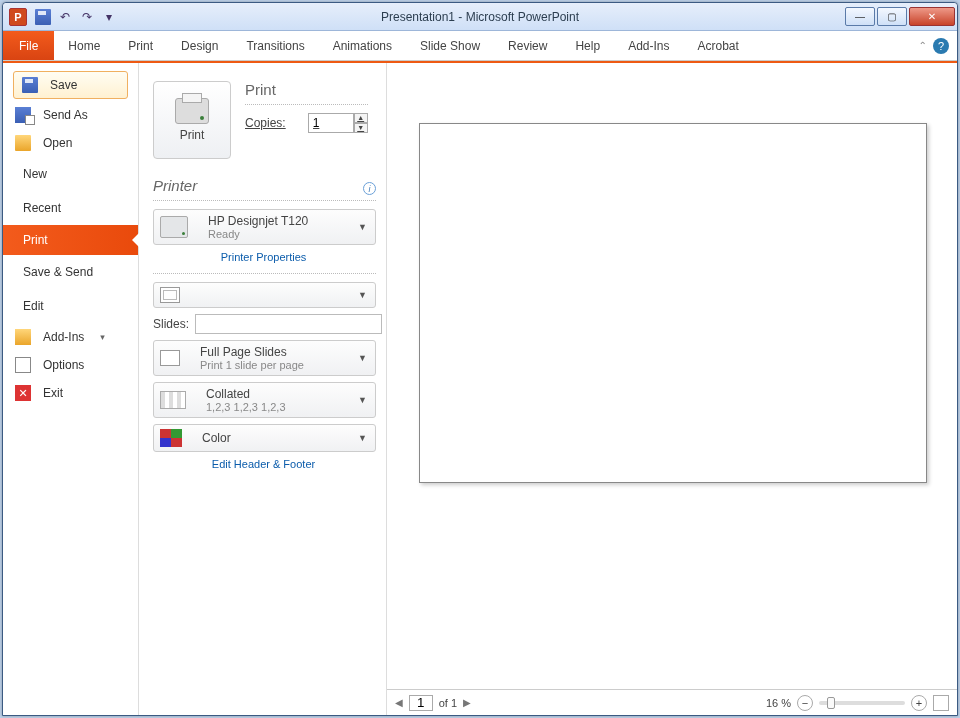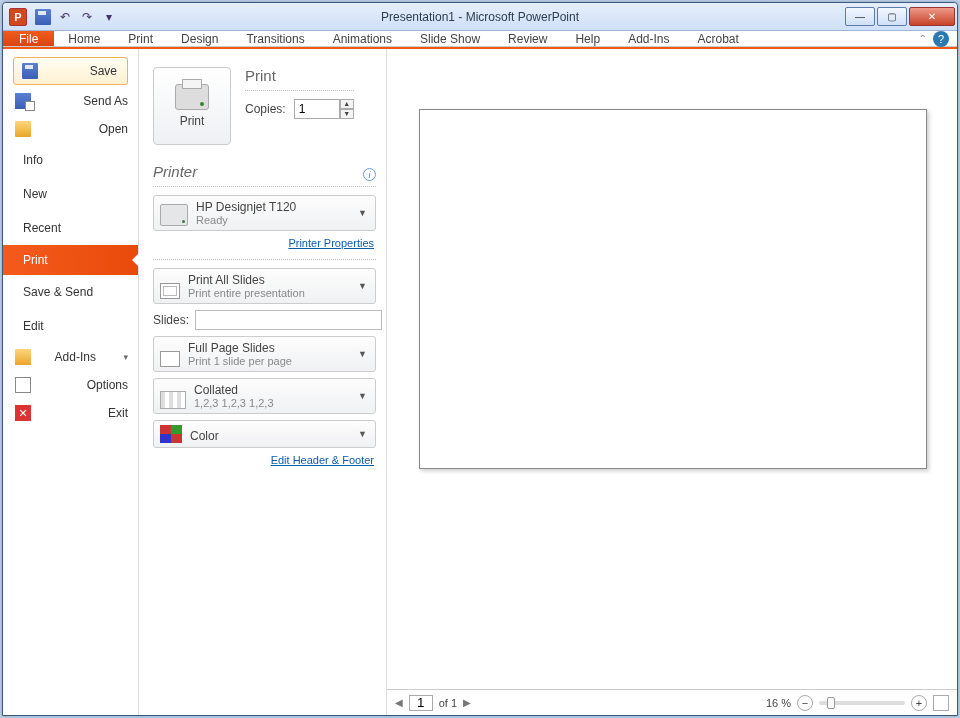--- a/index.html
+++ b/index.html
@@ -10,32 +10,32 @@
 .titlebar { height: 28px; background: linear-gradient(#e6eefb,#cfe0f7); display: flex; align-items: center; border-bottom: 1px solid #9db6d9; border-radius: 4px 4px 0 0; position: relative; }
 .app-icon { width: 18px; height: 18px; margin: 0 4px 0 6px; background: #d04a1d; border: 1px solid #a33; border-radius: 2px; display: flex; align-items: center; justify-content: center; color: #fff; font-weight: bold; font-size: 11px; }
 .qat { display: flex; gap: 2px; margin-left: 2px; }
 .qat-btn { width: 20px; height: 20px; display: flex; align-items: center; justify-content: center; color: #436; font-size: 12px; }
 .title-text { position: absolute; left: 50%; transform: translateX(-50%); font-size: 12px; color: #2c3e50; }
 .win-controls { margin-left: auto; display: flex; }
 .win-btn { width: 30px; height: 19px; border: 1px solid #5a7aa8; margin-right: 2px; background: linear-gradient(#f4f8ff,#cfe0f7); border-radius: 2px; display: flex; align-items: center; justify-content: center; font-size: 10px; color: #333; }
 .win-btn.close { width: 46px; background: linear-gradient(#e98,#c8432a); color: #fff; border-color: #933; }
 
 
-.ribbon { height: 16px; background: #fff; border-bottom: 1px solid #ccc; display: flex; align-items: stretch; font-size: 12px; }
+.ribbon { height: 30px; background: #fff; border-bottom: 1px solid #ccc; display: flex; align-items: stretch; font-size: 12px; }
 .file-tab { background: linear-gradient(#f35b1c,#d94412); color: #fff; padding: 0 16px; display: flex; align-items: center; }
 .rtab { padding: 0 14px; display: flex; align-items: center; color: #444; }
 .ribbon-spacer { flex: 1; }
 .help-icons { display: flex; align-items: center; gap: 6px; padding-right: 8px; }
 .help-icon { width: 16px; height: 16px; border-radius: 8px; background: #2a7ab0; color: #fff; font-size: 11px; display: flex; align-items: center; justify-content: center; }
 .chev-icon { color: #888; font-size: 10px; }
 
 
 .backstage { flex: 1; display: flex; border-top: 2px solid #ee5a13; background: #fff; min-height: 0; }
 .bs-sidebar { width: 136px; background: #fff; border-right: 1px solid #ddd; padding-top: 6px; display: flex; flex-direction: column; font-size: 12px; }
-.bs-item { height: 28px; display: flex; align-items: center; padding: 0 10px 0 12px; gap: 4px; color: #333; justify-content: space-between; }
+.bs-item { height: 28px; display: flex; align-items: center; padding: 0 10px 0 12px; gap: 12px; color: #333; }
 .bs-item.boxed { border: 1px solid #f0b060; background: linear-gradient(#fffdf3,#fff1d1); margin: 2px 10px; border-radius: 3px; padding-left: 8px; }
 .bs-item.text-only { padding-left: 20px; height: 34px; }
 .bs-item.active { background: linear-gradient(90deg,#f35b1c,#e94a0c); color: #fff; position: relative; padding-left: 20px; height: 30px; }
 .bs-item.active::after { content: ""; position: absolute; right: -1px; top: 50%; transform: translateY(-50%); border: 7px solid transparent; border-right-color: #fff; }
 .mini-icon { width: 16px; height: 16px; flex-shrink: 0; }
 .disk { background: linear-gradient(#5a7fd4,#3a5fb4); border-radius: 1px; position: relative; }
 .disk::after { content: ""; position: absolute; left: 3px; top: 2px; width: 8px; height: 4px; background: #e0e8f8; }
 .folder { background: linear-gradient(#ffd67a,#eaa52a); border-radius: 1px; }
 .close-x { background: #d33; color: #fff; display: flex; align-items: center; justify-content: center; font-size: 11px; }
 .saveimg { background: linear-gradient(#5a7fd4,#3a5fb4); position: relative; }
@@ -45,41 +45,41 @@
 
 
 .print-panel { width: 248px; border-right: 1px solid #ddd; padding: 18px 10px 0 14px; font-size: 12px; color: #444; overflow: hidden; }
 .section-h { font-size: 15px; color: #666; margin-bottom: 6px; }
 .dotted { border-bottom: 1px dotted #bbb; margin-bottom: 8px; }
 .print-top { display: flex; gap: 14px; align-items: flex-start; }
 .print-btn { width: 78px; height: 78px; border: 1px solid #ccc; border-radius: 4px; background: linear-gradient(#fff,#eef0f3); display: flex; flex-direction: column; align-items: center; justify-content: center; gap: 4px; }
 .printer-glyph { width: 34px; height: 26px; background: #ddd; border: 1px solid #aaa; border-radius: 3px; position: relative; }
 .printer-glyph::before { content: ""; position: absolute; top: -6px; left: 6px; right: 6px; height: 8px; background: #f4f4f4; border: 1px solid #aaa; }
 .printer-glyph::after { content: ""; position: absolute; bottom: 3px; right: 4px; width: 4px; height: 4px; background: #3a7f3a; border-radius: 2px; }
-.copies-row { display: flex; align-items: center; gap: 8px; }
+.copies-row { display: flex; align-items: center; gap: 22px; text-decoration: underline; }
 .spin { display: flex; }
 .spin input { width: 46px; height: 20px; border: 1px solid #aaa; padding: 0 4px; font-size: 12px; }
 .spin-btns { display: flex; flex-direction: column; }
 .spin-btns div { width: 14px; height: 10px; border: 1px solid #aaa; background: #f4f4f4; font-size: 7px; text-align: center; line-height: 8px; }
 
-.panel-row { border: 1px solid #ccc; border-radius: 3px; background: linear-gradient(#fdfdfd,#f0f1f3); padding: 4px 6px; margin-bottom: 6px; display: flex; align-items: flex-end; gap: 8px; position: relative; }
+.panel-row { border: 1px solid #ccc; border-radius: 3px; background: linear-gradient(#fdfdfd,#f0f1f3); padding: 4px 6px; margin-bottom: 6px; display: flex; align-items: center; gap: 20px; position: relative; }
 .panel-row .caret { position: absolute; right: 8px; top: 50%; transform: translateY(-50%); font-size: 9px; color: #555; }
 .row-icon { width: 28px; height: 22px; flex-shrink: 0; }
 .printer-sm { background: #e4e6e8; border: 1px solid #aaa; border-radius: 2px; position: relative; }
 .printer-sm::after { content:""; position:absolute; right:2px; bottom:2px; width:3px;height:3px;background:#3a7f3a;border-radius:2px;}
 .slides-sm { border: 1px solid #999; background: #fff; position: relative; width: 20px; height: 16px; }
 .slides-sm::before { content: ""; position: absolute; left: 2px; top: 2px; right: 2px; bottom: 2px; border: 1px solid #bbb; }
 .page-lg { width: 20px; height: 16px; border: 1px solid #999; background: #fff; }
 .collate-sm { width: 26px; height: 18px; background: repeating-linear-gradient(90deg,#ddd 0 4px,#fff 4px 8px); border:1px solid #aaa;}
 .color-sw { width: 22px; height: 18px; display: grid; grid-template-columns: 1fr 1fr; grid-template-rows: 1fr 1fr; }
 .color-sw div:nth-child(1){background:#c33;} .color-sw div:nth-child(2){background:#393;} .color-sw div:nth-child(3){background:#33c;} .color-sw div:nth-child(4){background:#c33;}
 .line2 { display: flex; flex-direction: column; }
 .line2 .sub { color: #888; font-size: 11px; }
 
-.link-right { text-align: right; color: #0b5cab; text-decoration: underline; font-size: 11px; margin: 2px 2px 10px 0; }
+.link-right { text-align: center; color: #0b5cab; font-size: 11px; margin: 2px 2px 10px 0; }
 .inline-label { display: flex; align-items: center; gap: 6px; margin-bottom: 6px; }
 .inline-label input { flex: 1; height: 20px; border: 1px solid #bbb; padding: 0 4px; }
 .info-dot { width: 13px; height: 13px; border-radius: 7px; border: 1px solid #6aa0d8; color: #4a80b8; font-size: 9px; display: flex; align-items: center; justify-content: center; }
 .section-head-row { display: flex; justify-content: space-between; align-items: center; font-style: italic; }
 
 
 .preview { flex: 1; position: relative; background: #fff; }
 .slide-prev { position: absolute; left: 32px; right: 30px; top: 60px; height: 360px; background: #fff; border: 1px solid #888; box-shadow: 2px 2px 4px rgba(0,0,0,.2); }
 .statusbar { position: absolute; bottom: 0; left: 0; right: 0; height: 26px; border-top: 1px solid #ccc; display: flex; align-items: center; padding: 0 8px; font-size: 11px; color: #444; gap: 6px; }
 .sb-nav { font-size: 10px; color: #777; }
@@ -140,21 +140,20 @@
           <span>Save</span>
         </div>
       <div class="bs-item">
           <span class="mini-icon saveimg"></span>
           <span>Send As</span>
         </div>
       <div class="bs-item">
           <span class="mini-icon folder"></span>
           <span>Open</span>
         </div>
-      <div class="bs-item text-only">Info</div>
       <div class="bs-item text-only">New</div>
       <div class="bs-item text-only">Recent</div>
       <div class="bs-item active">Print</div>
       <div class="bs-item text-only">Save &amp; Send</div>
       <div class="bs-item text-only">Edit</div>
       <div class="bs-item">
           <span class="mini-icon addins-sm"></span>
           <span>Add-Ins</span>
           <span style="margin-left:4px;font-size:9px;color:#666">▾</span>
         </div>
@@ -203,24 +202,20 @@
             <span class="sub">Ready</span>
           </div>
         <span class="caret">▼</span>
       </div>
       <div class="link-right">Printer Properties</div>
 
       <div class="dotted"></div>
 
       <div class="panel-row">
         <div class="row-icon slides-sm"></div>
-        <div class="line2">
-            <span>Print All Slides</span>
-            <span class="sub">Print entire presentation</span>
-          </div>
         <span class="caret">▼</span>
       </div>
 
       <div class="inline-label">
         <span>Slides:</span>
         <input value="" style="">
 
       </div>
 
       <div class="panel-row">

